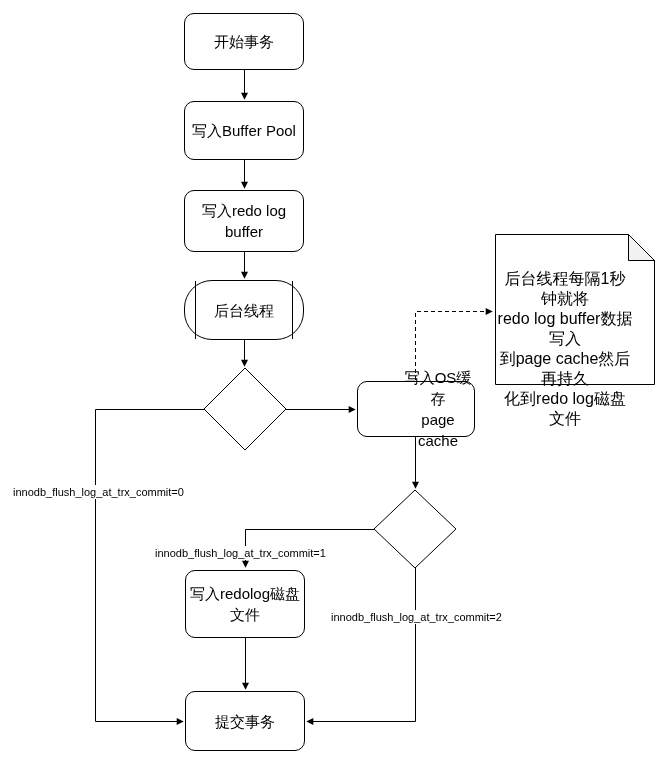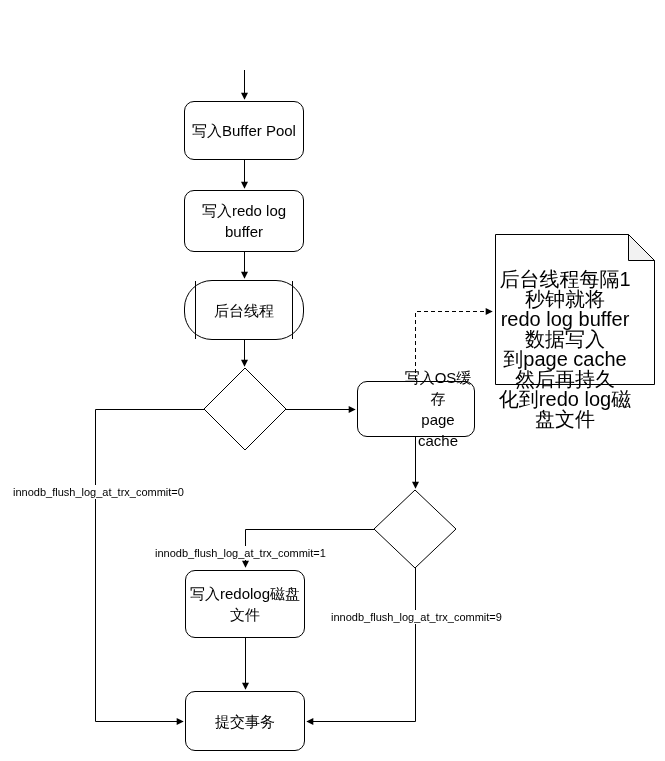--- a/index.html
+++ b/index.html
@@ -51,21 +51,21 @@
     background: #000000;
   }
   .process::before { left: 10px; }
   .process::after { right: 10px; }
   .note-text {
     position: absolute;
     left: 497px;
     top: 269px;
     width: 136px;
     text-align: center;
-    font-size: 20px;
+    font-size: 16px;
     line-height: 20px;
     white-space: pre-line;
   }
   .edge-label {
     position: absolute;
     font-size: 11px;
     line-height: 14px;
     background: #ffffff;
     padding: 0 1px;
     white-space: nowrap;
@@ -99,20 +99,21 @@
 
     <path d="M415.5,380 L415.5,311.5 L492,311.5" fill="none" stroke="#000000" stroke-dasharray="4 3" marker-end="url(#arrow)"></path>
 
     <polygon points="245,368 286,409 245,450 204,409" fill="#ffffff" stroke="#000000"></polygon>
     <polygon points="415,490 456,529 415,568 374,529" fill="#ffffff" stroke="#000000"></polygon>
 
     <path d="M495.5,234.5 L628.5,234.5 L654.5,260.5 L654.5,384.5 L495.5,384.5 Z" fill="#ffffff" stroke="#000000"></path>
     <path d="M628.5,234.5 L628.5,260.5 L654.5,260.5 Z" fill="#f2f2f2" stroke="#000000"></path>
   </svg>
 
+  <div class="node rounded" style="left:184px; top:13px;  width:120px; height:57px;">开始事务</div>
 
   <div class="node rounded" style="left:184px; top:101px; width:120px; height:59px;">写入Buffer Pool</div>
 
   <div class="node rounded" style="left:184px; top:190px; width:120px; height:62px;">写入redo log
 buffer</div>
 
   <div class="node process" style="left:184px; top:280px; width:120px; height:60px;border-radius:28px;">后台线程</div>
 
   <div class="node rounded" style="left:357px; top:381px; width:118px; height:56px;padding-left:44px;">写入OS缓存
 page cache</div>
@@ -122,15 +123,15 @@
 
   <div class="node rounded" style="left:185px; top:691px; width:120px; height:60px;">提交事务</div>
 
   <div class="note-text">后台线程每隔1秒钟就将
 redo log buffer数据写入
 到page cache然后再持久
 化到redo log磁盘文件</div>
 
   <div class="edge-label" id="label-commit0">innodb_flush_log_at_trx_commit=0</div>
   <div class="edge-label" id="label-commit1">innodb_flush_log_at_trx_commit=1</div>
-  <div class="edge-label" id="label-commit2">innodb_flush_log_at_trx_commit=9</div>
+  <div class="edge-label" id="label-commit2">innodb_flush_log_at_trx_commit=2</div>
 
 </div>
 
 </body></html>

